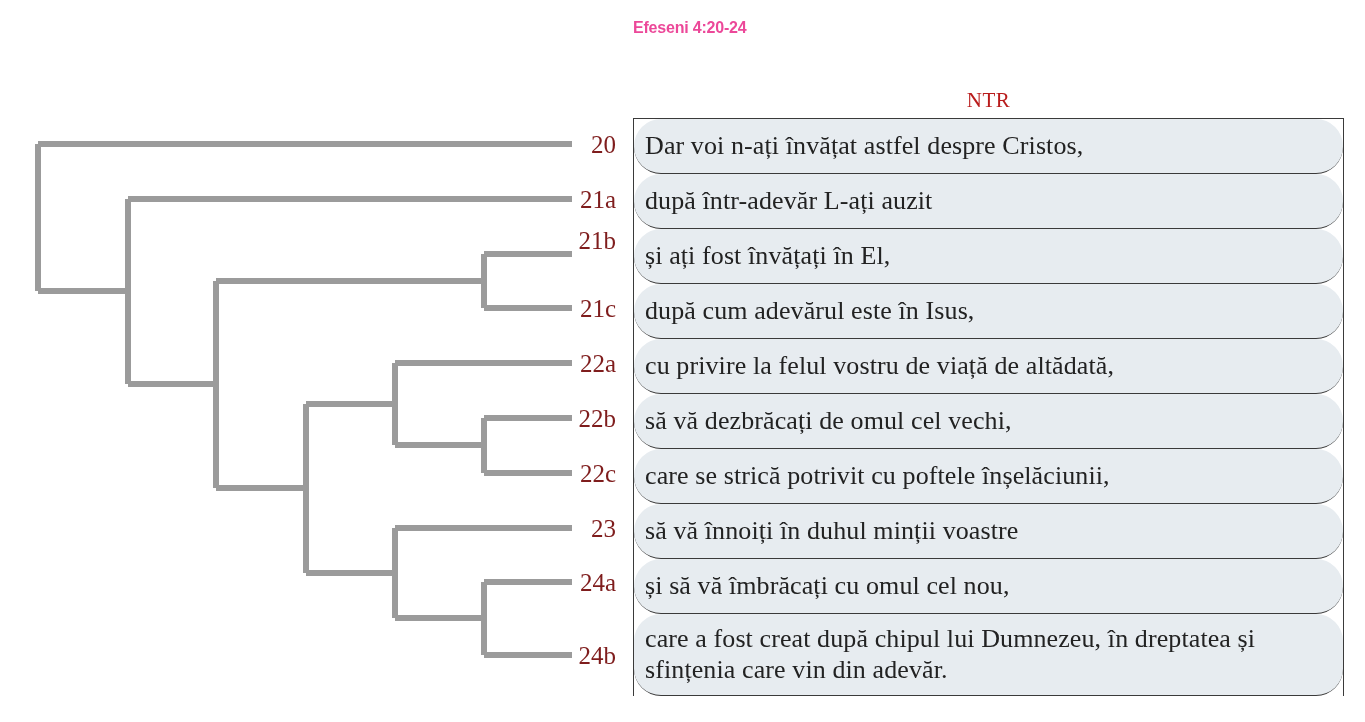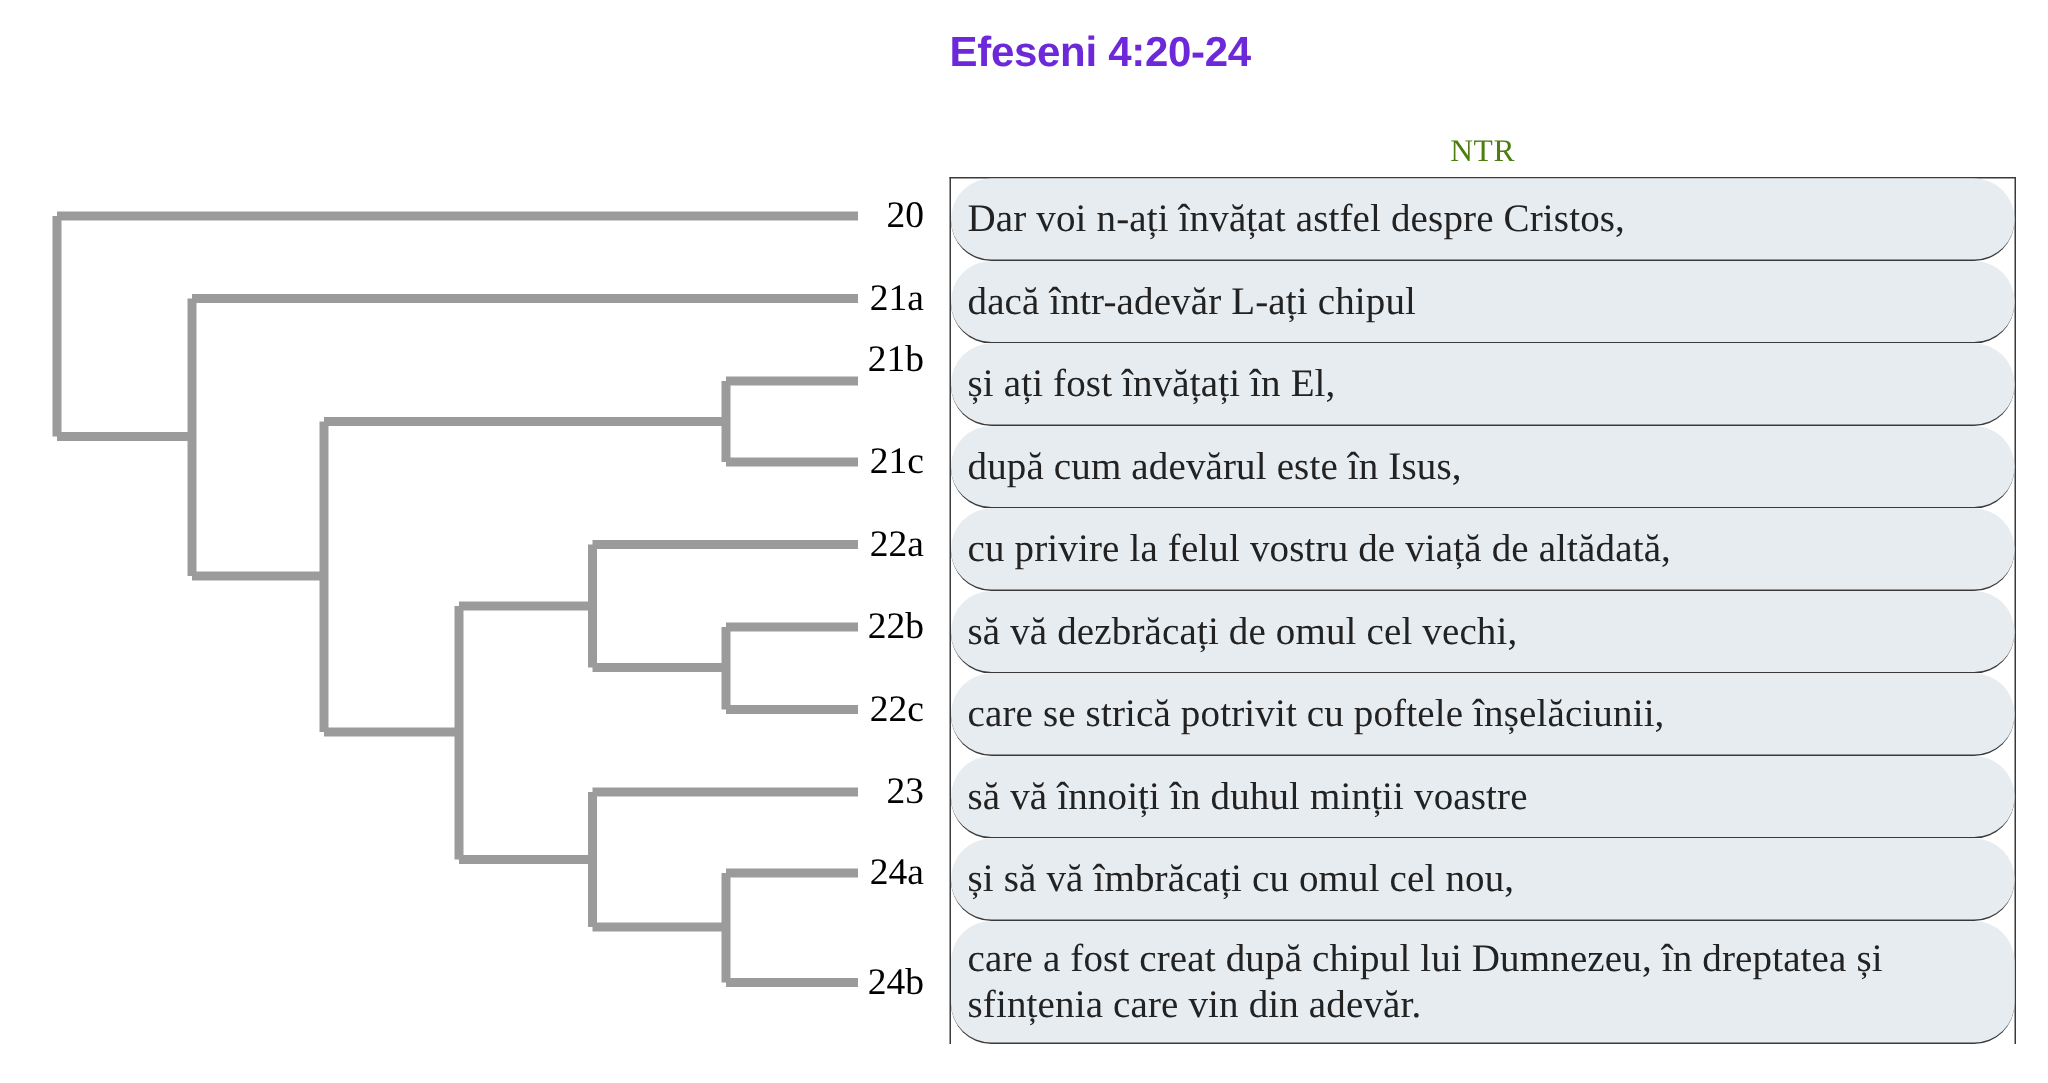--- a/index.html
+++ b/index.html
@@ -10,50 +10,50 @@
     overflow:hidden;
     position:relative;
   }
   #page{position:absolute;left:0;top:0;width:1365px;height:722px;}
 
   .title{
     position:absolute;
     left:633px; top:19px;
     font-family:"Liberation Sans", sans-serif;
     font-weight:bold;
-    font-size:28px;
+    font-size:16px;
     letter-spacing:-0.2px;
-    color:#6d28d9;
+    color:#ec4899;
     white-space:nowrap;
   }
 
   .version-header{
     position:absolute;
     top:88px;
     left:633px;
     width:711px;
     text-align:center;
     font-family:"Liberation Serif", serif;
     font-size:21px;
-    color:#4d7c0f;
+    color:#b91c1c;
     letter-spacing:0.5px;
   }
 
   
   #tree{position:absolute;left:0;top:0;width:633px;height:722px;}
 
   
   .vlabel{
     position:absolute;
     right:749px;           
     width:120px;
     text-align:right;
     font-family:"Liberation Serif", serif;
     font-size:25px;
-    color:#000000;
+    color:#7f1d1d;
     line-height:1;
     transform:translateY(-50%);
     white-space:nowrap;
   }
 
   
   #table{
     position:absolute;
     left:633px; top:118px;
     width:711px;
@@ -151,21 +151,21 @@
   <div class="vlabel" style="top:473px">22c</div>
   <div class="vlabel" style="top:528px">23</div>
   <div class="vlabel" style="top:582px">24a</div>
   <div class="vlabel" style="top:655px">24b</div>
 
   <div id="table">
     <div class="trow">
         <span class="ttext">Dar voi n-ați învățat astfel despre Cristos,</span>
       </div>
     <div class="trow">
-        <span class="ttext">dacă într-adevăr L-ați chipul</span>
+        <span class="ttext">după într-adevăr L-ați auzit</span>
       </div>
     <div class="trow">
         <span class="ttext">și ați fost învățați în El,</span>
       </div>
     <div class="trow">
         <span class="ttext">după cum adevărul este în Isus,</span>
       </div>
     <div class="trow">
         <span class="ttext">cu privire la felul vostru de viață de altădată,</span>
       </div>

